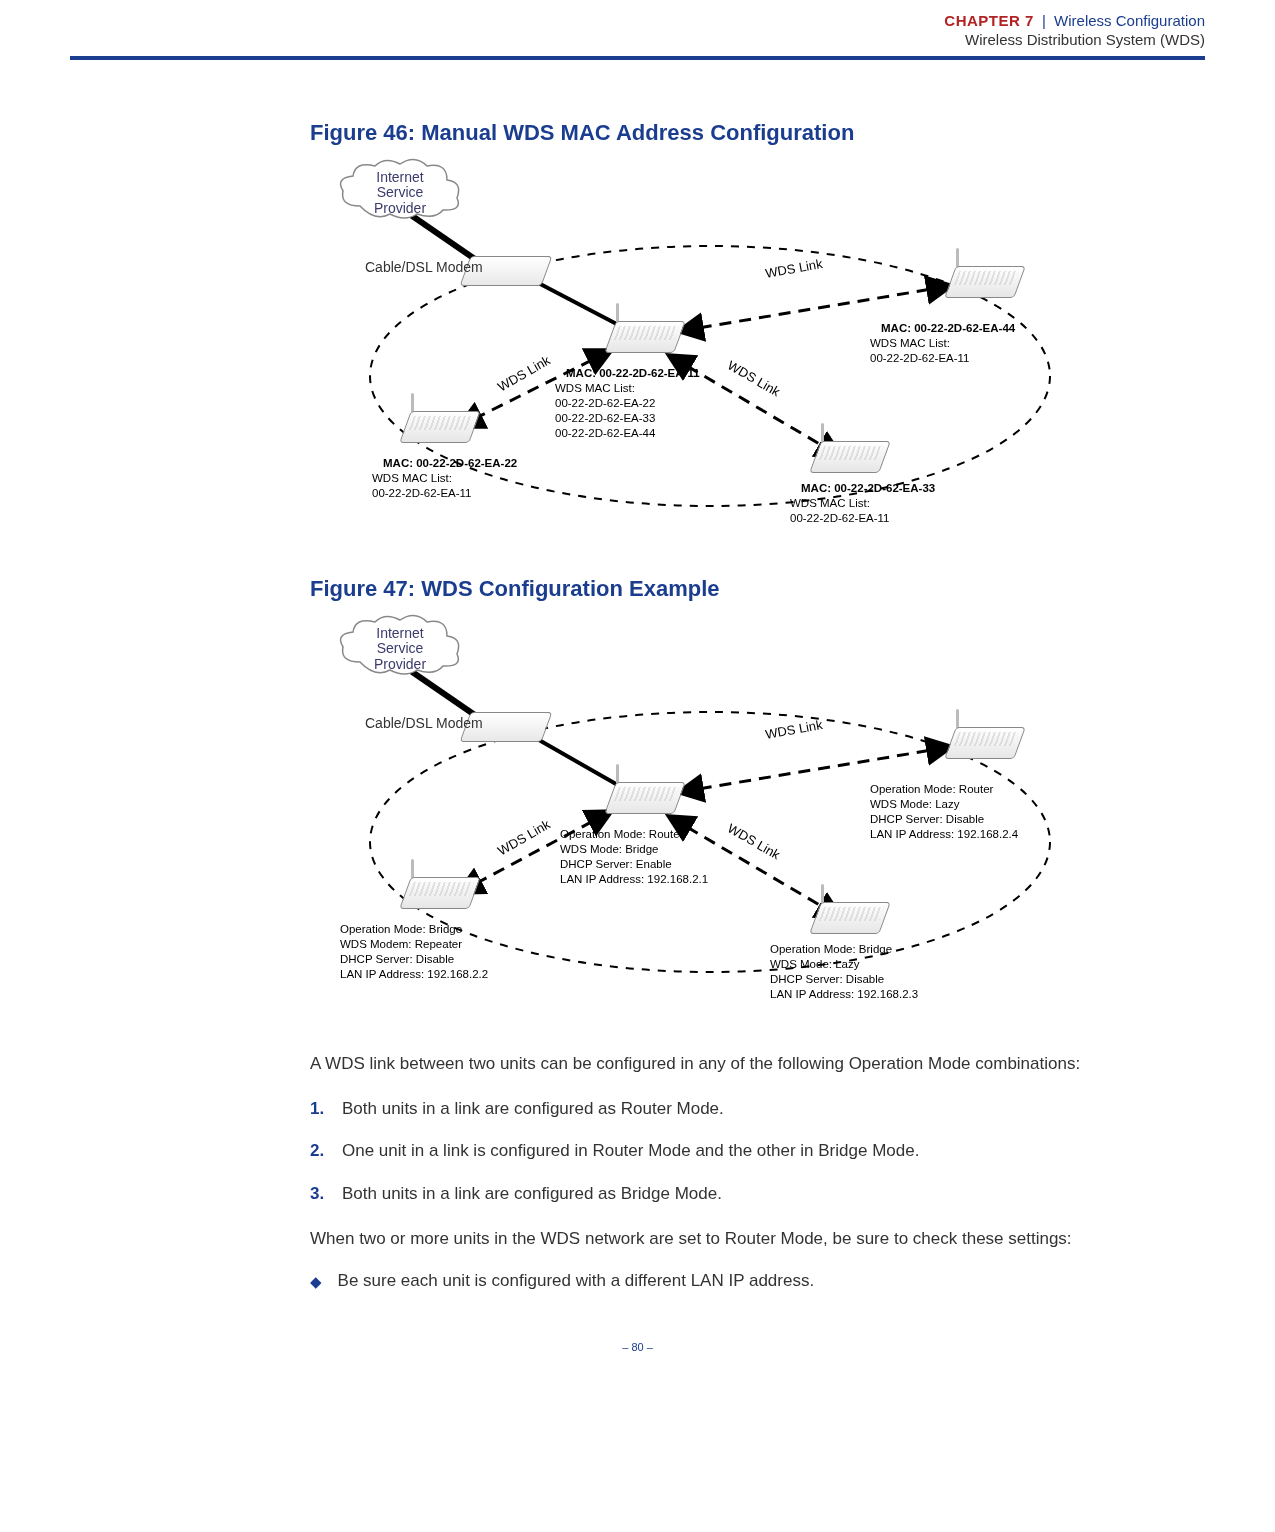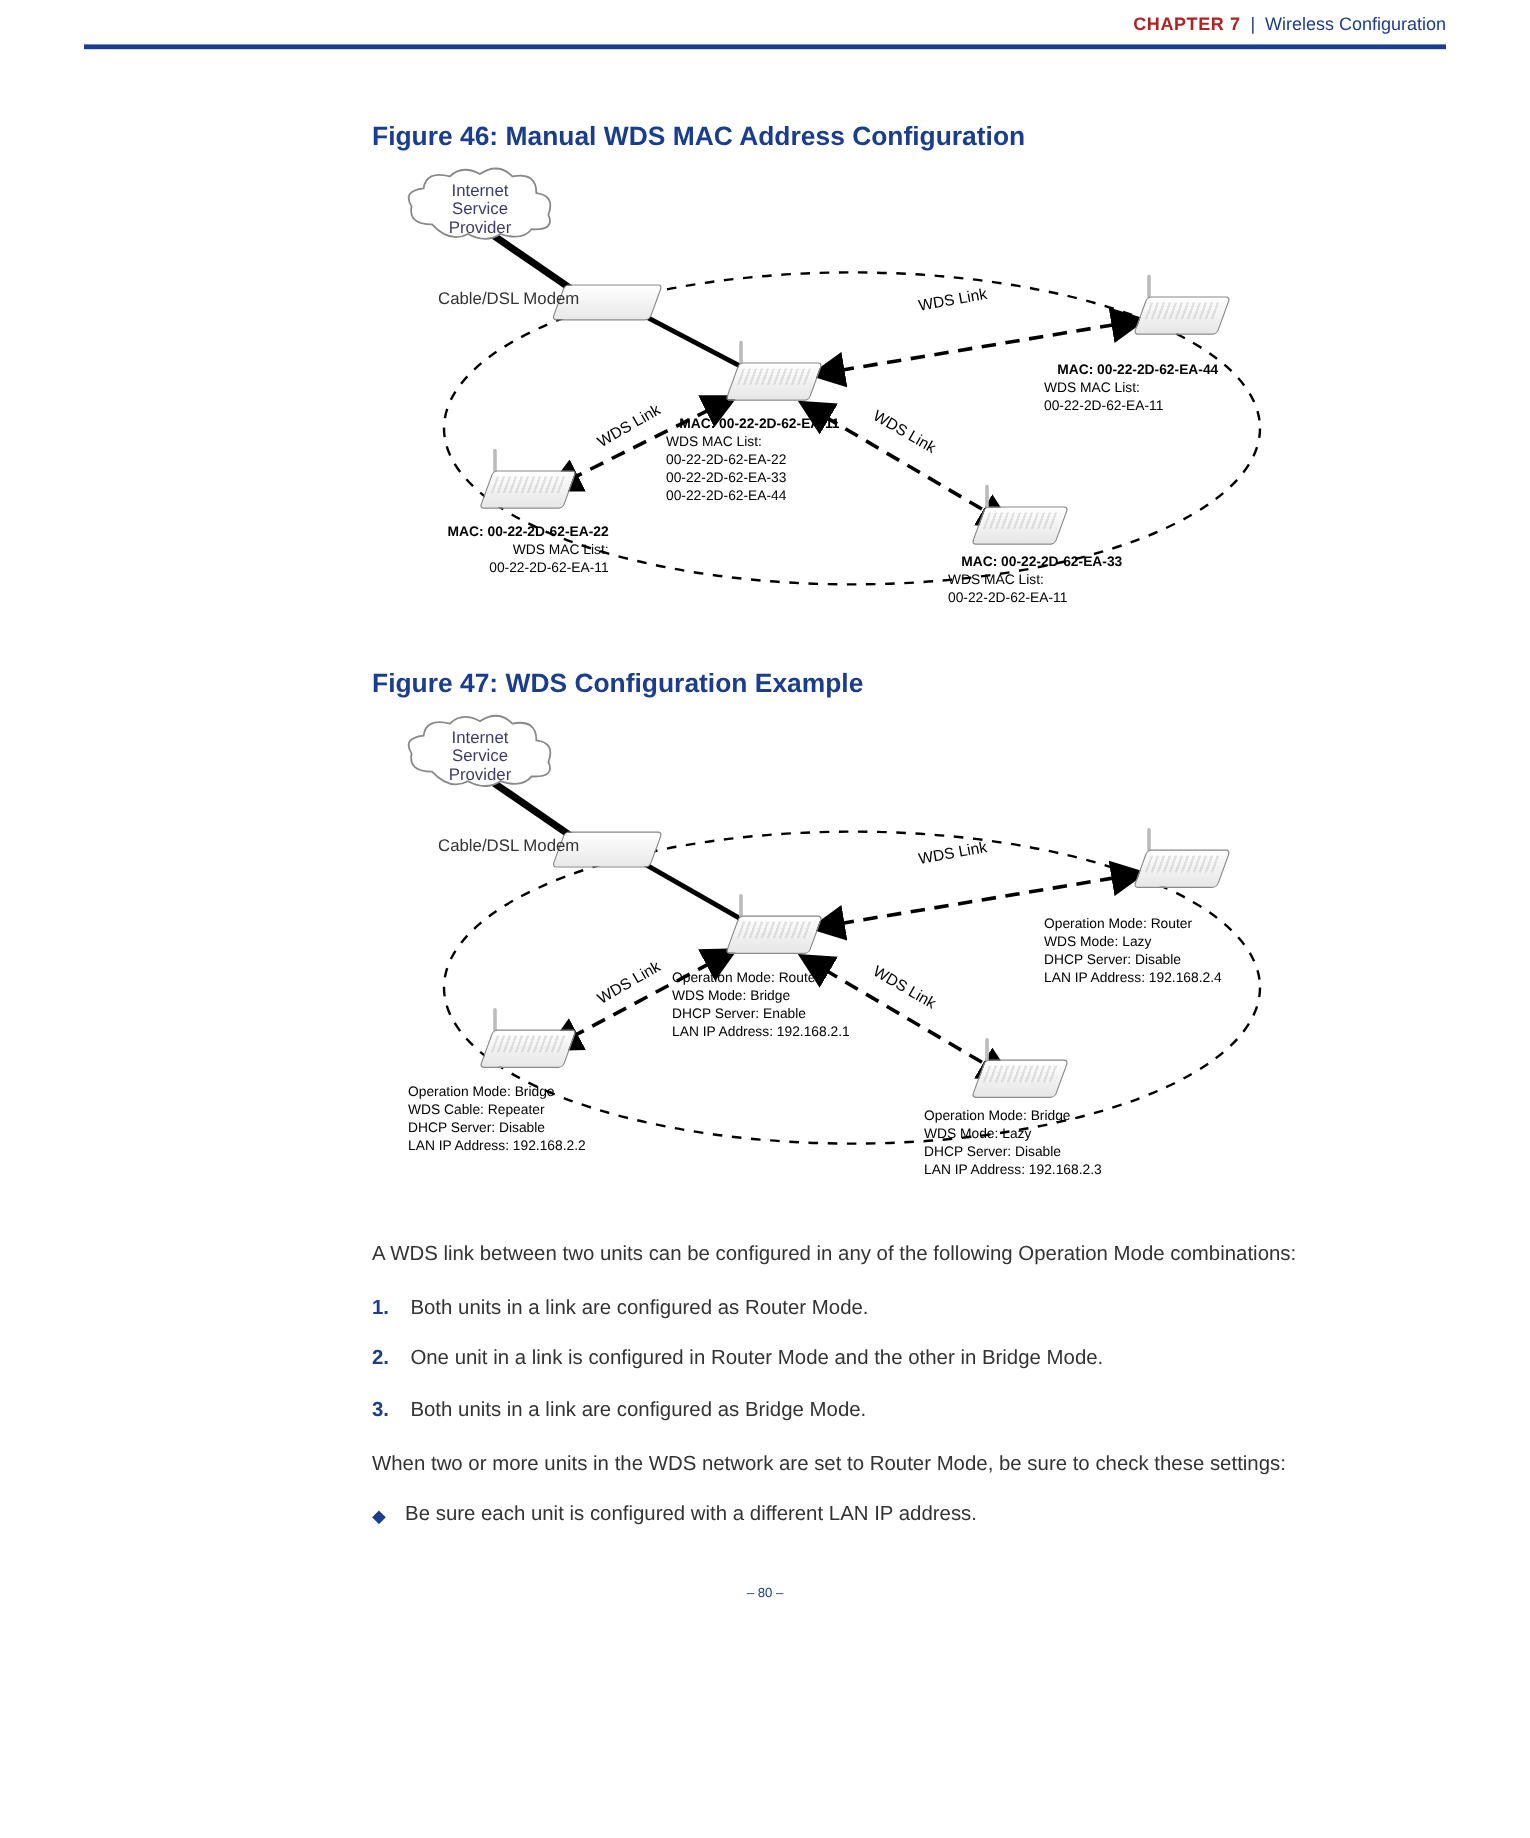--- a/index.html
+++ b/index.html
@@ -176,20 +176,21 @@
 <body>
 
 <div class="page">
 
   <div class="header-right">
     <div class="chapter-line">
       <span class="chapter-label">CHAPTER 7</span>
       <span class="pipe">|</span>
       <span class="chapter-topic">Wireless Configuration</span>
     </div>
+    <div class="sub-line">Wireless Distribution System (WDS)</div>
   </div>
   <div class="hr"></div>
 
   <div class="content">
 
     <div class="figure-title">Figure 46:  Manual WDS MAC Address Configuration</div>
     <div class="figure-box">
 
       <svg class="overlay" viewBox="0 0 760 380">
         <defs>
@@ -248,21 +249,21 @@
       <div class="wds-link" style="left:455px; top:105px; transform:rotate(-10deg);">WDS Link</div>
       <div class="wds-link" style="left:415px; top:215px; transform:rotate(30deg);">WDS Link</div>
 
       <div class="dev-label" style="left:245px; top:210px;">
         <div class="mac">MAC: 00-22-2D-62-EA-11</div>
         <div>WDS MAC List:</div>
         <div>00-22-2D-62-EA-22</div>
         <div>00-22-2D-62-EA-33</div>
         <div>00-22-2D-62-EA-44</div>
       </div>
-      <div class="dev-label" style="left:52px; top:300px;text-align:right;">
+      <div class="dev-label" style="left:62px; top:300px;">
         <div class="mac">MAC: 00-22-2D-62-EA-22</div>
         <div>WDS MAC List:</div>
         <div>00-22-2D-62-EA-11</div>
       </div>
       <div class="dev-label" style="left:560px; top:165px;">
         <div class="mac">MAC: 00-22-2D-62-EA-44</div>
         <div>WDS MAC List:</div>
         <div>00-22-2D-62-EA-11</div>
       </div>
       <div class="dev-label" style="left:480px; top:325px;">
@@ -329,21 +330,21 @@
       <div class="wds-link" style="left:415px; top:222px; transform:rotate(30deg);">WDS Link</div>
 
       <div class="dev-label" style="left:250px; top:215px;">
         <div>Operation Mode: Router</div>
         <div>WDS Mode: Bridge</div>
         <div>DHCP Server: Enable</div>
         <div>LAN IP Address: 192.168.2.1</div>
       </div>
       <div class="dev-label" style="left:30px; top:310px;">
         <div>Operation Mode: Bridge</div>
-        <div>WDS Cable: Repeater</div>
+        <div>WDS Modem: Repeater</div>
         <div>DHCP Server: Disable</div>
         <div>LAN IP Address: 192.168.2.2</div>
       </div>
       <div class="dev-label" style="left:560px; top:170px;">
         <div>Operation Mode: Router</div>
         <div>WDS Mode: Lazy</div>
         <div>DHCP Server: Disable</div>
         <div>LAN IP Address: 192.168.2.4</div>
       </div>
       <div class="dev-label" style="left:460px; top:330px;">

